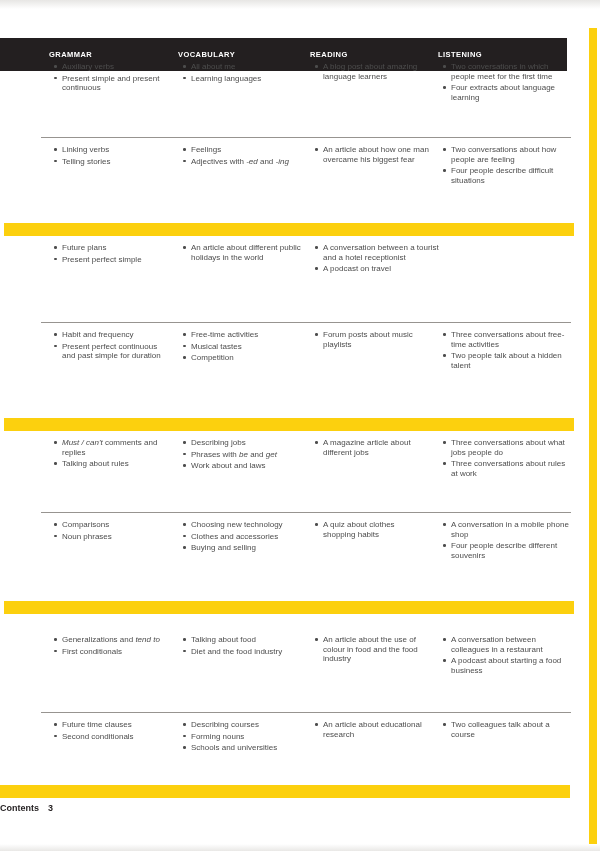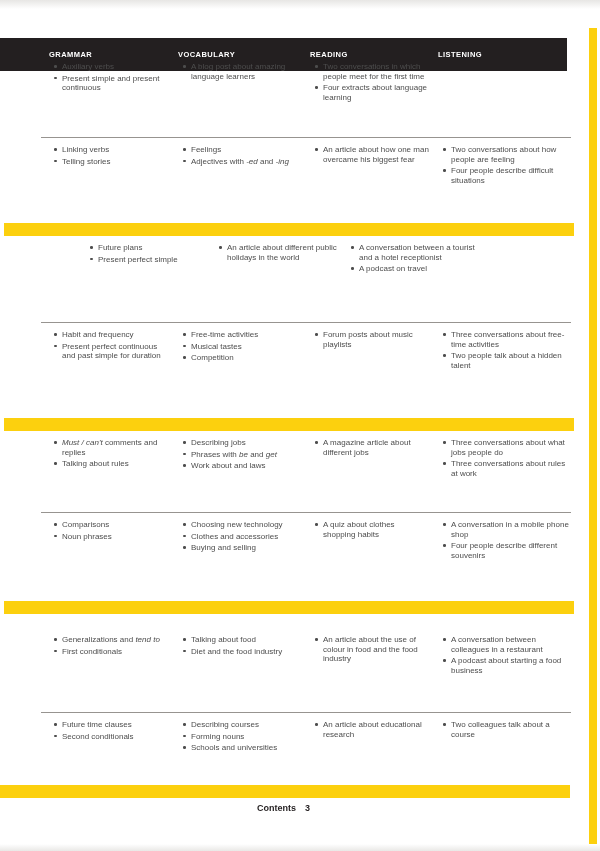--- a/index.html
+++ b/index.html
@@ -61,21 +61,21 @@
     content:"";
     position:absolute;left:1px;top:3px;
     width:2.6px;height:2.6px;border-radius:50%;
     background:var(--text);
   }
 
   
   .footer-bar{position:absolute;left:0;top:785px;width:570px;height:13px;background:var(--yellow);}
   .footer-line{
     position:absolute;left:0;top:803px;width:567px;
-    text-align:center;color:var(--dark);
+    text-align:left;color:var(--dark);
     font-size:9px;font-weight:bold;
   }
   .footer-line .pagenum{margin-left:9px;}
 
   
   .edge-tab{position:absolute;left:589px;top:28px;width:8px;height:820px;background:var(--yellow);}
 </style>
 </head>
 <body>
 
@@ -90,20 +90,26 @@
   </div>
 
   <div class="rows">
       <div class="row" style="min-height: 82px;">
         <div class="cell c1">
           <ul>
             <li>Auxiliary verbs</li>
             <li>Present simple and present continuous</li>
           </ul>
         </div>
+        <div class="cell c2">
+          <ul>
+            <li>All about me</li>
+            <li>Learning languages</li>
+          </ul>
+        </div>
         <div class="cell c3">
           <ul>
             <li>A blog post about amazing language learners</li>
           </ul>
         </div>
         <div class="cell c4">
           <ul>
             <li>Two conversations in which people meet for the first time</li>
             <li>Four extracts about language learning</li>
           </ul>
@@ -129,21 +135,21 @@
           </ul>
         </div>
         <div class="cell c4">
           <ul>
             <li>Two conversations about how people are feeling</li>
             <li>Four people describe difficult situations</li>
           </ul>
         </div>
       </div>
       <div class="sep-yellow"></div>
-      <div class="row" style="min-height: 86px; margin-left: 36px;">
+      <div class="row" style="min-height: 86px;">
         <div class="cell c1">
           <ul>
             <li>Future plans</li>
             <li>Present perfect simple</li>
           </ul>
         </div>
         <div class="cell c3">
           <ul>
             <li>An article about different public holidays in the world</li>
           </ul>

